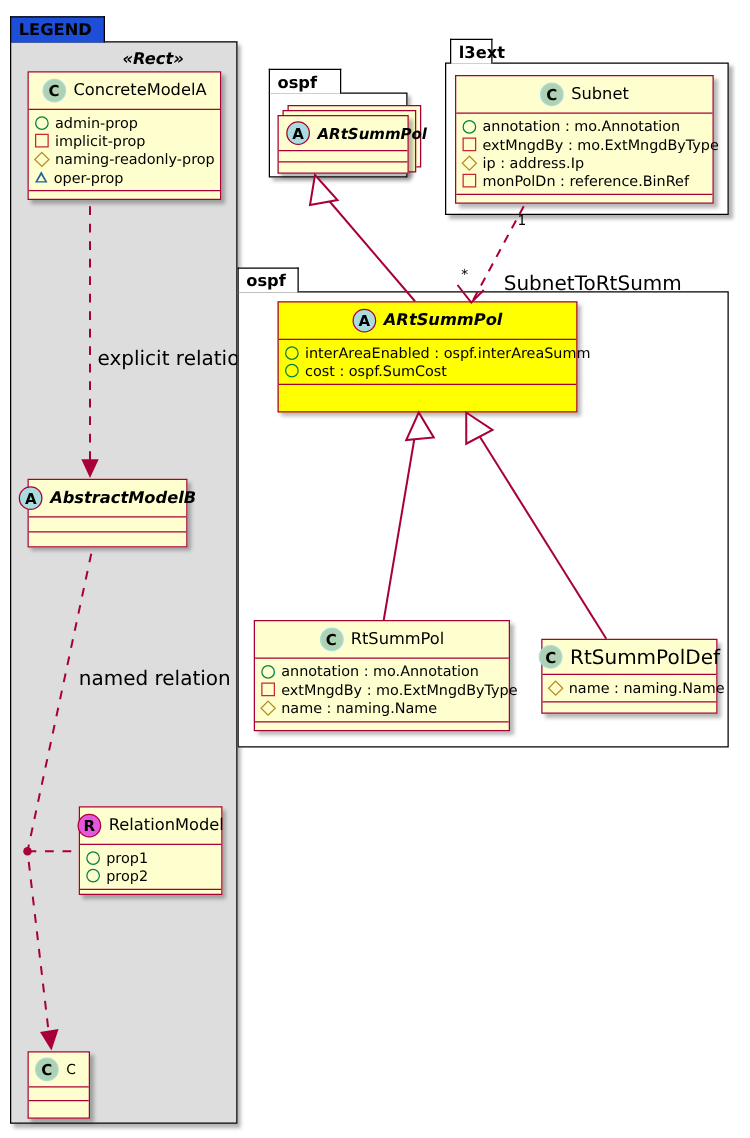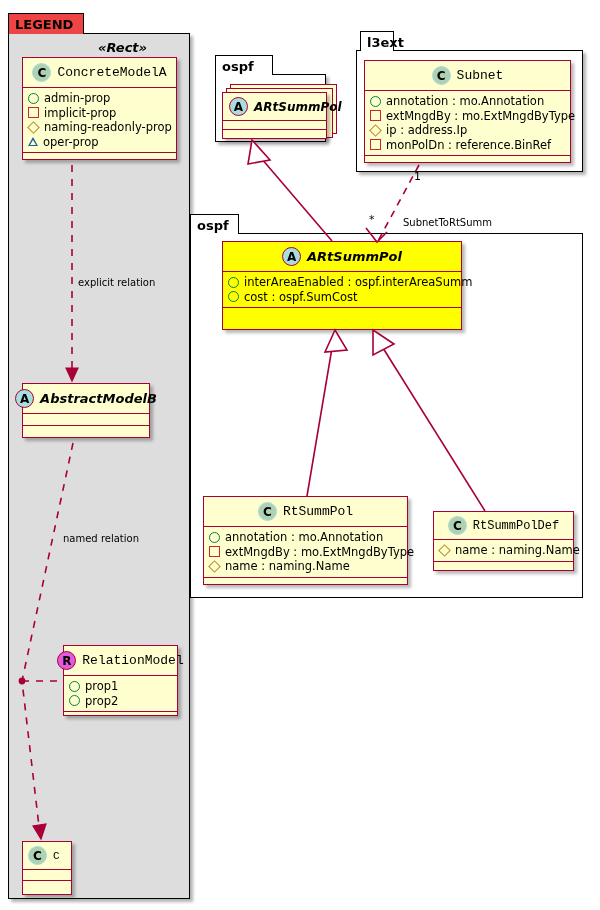--- a/index.html
+++ b/index.html
@@ -10,36 +10,36 @@
   
   .pkg{position:absolute;box-sizing:border-box;border:1.5px solid #000000;background:transparent;}
   .pkg.shadowed{box-shadow:3px 3px 3px rgba(0,0,0,.30);}
   .pkg-tab{position:absolute;box-sizing:border-box;border:1.5px solid #000000;border-bottom:none;
            background:#ffffff;font-weight:bold;font-size:13px;color:#000;line-height:1;
            padding:4px 14px 4px 6px;white-space:nowrap;}
   .pkg-tab .fold{position:absolute;right:0;top:0;bottom:0;width:13px;overflow:hidden;}
   .pkg-tab .fold:after{content:"";position:absolute;left:-14px;top:-3px;width:26px;height:26px;
                        border-left:1.5px solid #000;transform:rotate(-40deg);}
   .pkg-legend{background:#dddddd;}
-  .pkg-legend-tab{background:#ef4444;}
+  .pkg-legend-tab{background:#1d4ed8;}
 
   
   .cls{position:absolute;box-sizing:border-box;border:1.3px solid #A80036;
        background:#FEFECE;box-shadow:3px 3px 3px rgba(0,0,0,.28);}
   .cls.hl{background:#FFFF00;}
   .cls-title{display:flex;align-items:center;justify-content:center;gap:6px;
              padding:5px 8px;font-size:13px;color:#000;white-space:nowrap;}
   .cls-title.left{justify-content:flex-start;}
   .cls .sep{height:0;border-top:1.3px solid #A80036;}
   .cls-attrs{padding:3px 6px 3px 5px;}
   .attr{display:flex;align-items:center;gap:5px;font-size:11.5px;color:#000;
         line-height:14.5px;white-space:nowrap;}
   .cls-foot{height:9px;}
   .abstract-name{font-style:italic;font-weight:bold;}
-  .plain-name{font-weight:normal;font-family:Liberation Mono, monospace;}
+  .plain-name{font-weight:normal;}
 
   
   .badge{width:17px;height:17px;border-radius:50%;display:inline-flex;align-items:center;
          justify-content:center;font-size:12px;font-weight:bold;color:#000;flex:0 0 auto;}
   .badge-C{background:#ADD1B2;border:1.3px solid #A9DCDF;}
   .badge-A{background:#A9DCDF;border:1.3px solid #A80036;}
   .badge-R{background:#E359DE;border:1.3px solid #A80036;}
 
   
   .mk{width:9px;height:9px;flex:0 0 auto;display:inline-block;position:relative;}
@@ -53,21 +53,21 @@
                      border-left:5px solid transparent;border-right:5px solid transparent;
                      border-bottom:9px solid #1963A0;}
   .mk-triangle:before{content:"";position:absolute;left:-3px;top:3px;width:0;height:0;z-index:2;
                       border-left:3px solid transparent;border-right:3px solid transparent;
                       border-bottom:5.5px solid #FEFECE;}
 
   
   .stereo{position:absolute;font-size:13px;font-style:italic;font-weight:bold;color:#000;}
 
   
-  .edge-label{position:absolute;font-size:10px;color:#000;white-space:nowrap;}
+  .edge-label{position:absolute;font-size:16px;color:#000;white-space:nowrap;}
   .edge-label.small{font-size:11px;}
 
   svg.lines{position:absolute;left:0;top:0;width:600px;height:910px;pointer-events:none;}
 </style>
 </head>
 <body>
 
 <div id="canvas">
 
   <div class="pkg pkg-legend shadowed" style="left:8px;top:33px;width:182px;height:866px;"></div>
@@ -251,21 +251,21 @@
         <span>name : naming.Name</span>
       </div>
     </div>
     <div class="sep"></div>
     <div class="cls-foot"></div>
   </div>
 
   <div class="cls" style="left:433px;top:511px;width:141px;height:60px;">
     <div class="cls-title" style="padding:4px 6px;">
       <span class="badge badge-C">C</span>
-      <span class="plain-name" style="font-size:12px;">RtSummPolDef</span>
+      <span class="plain-name" style="font-size:16px;">RtSummPolDef</span>
     </div>
     <div class="sep"></div>
     <div class="cls-attrs">
       <div class="attr">
         <span class="mk mk-diamond"></span>
         <span>name : naming.Name</span>
       </div>
     </div>
     <div class="sep"></div>
     <div class="cls-foot" style="height:7px;"></div>

